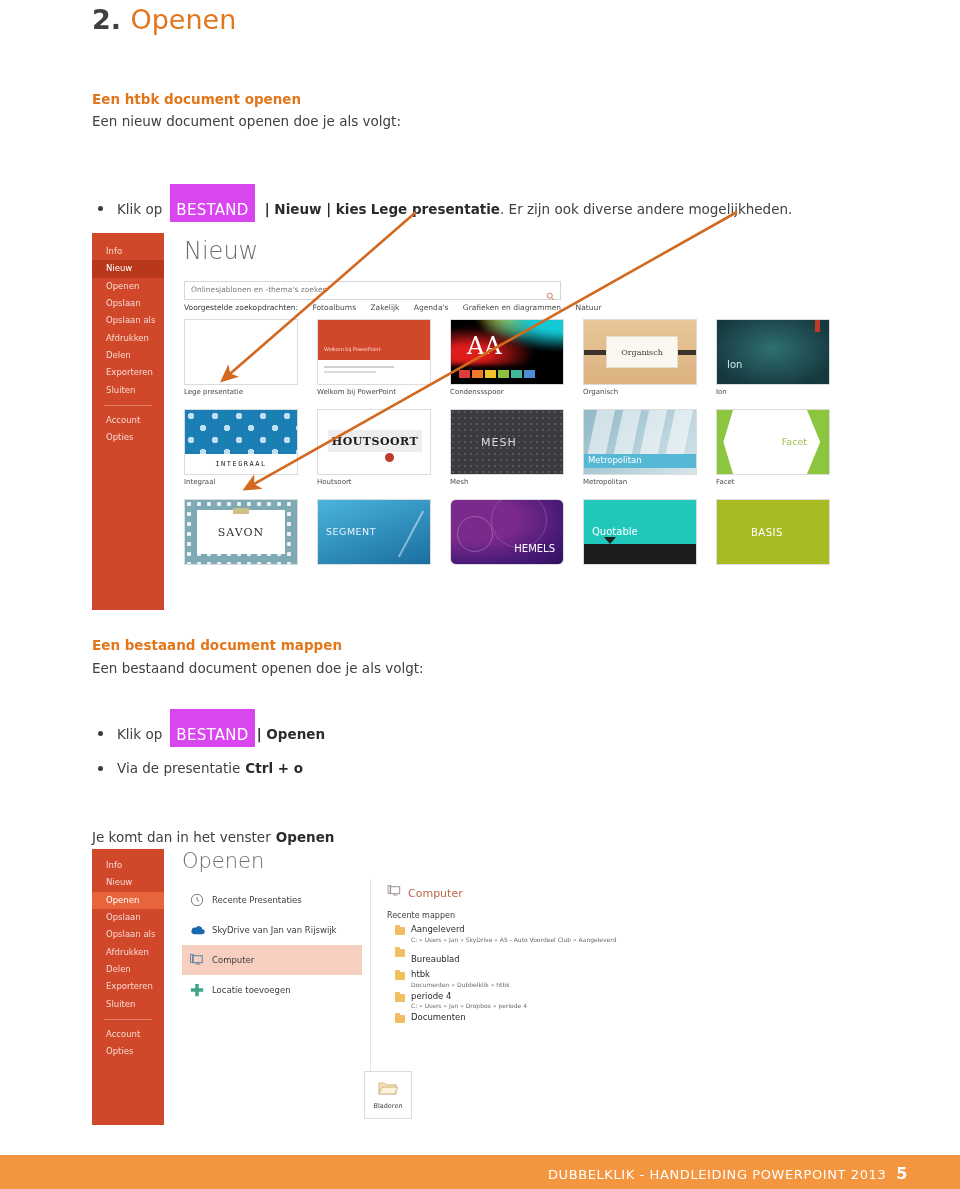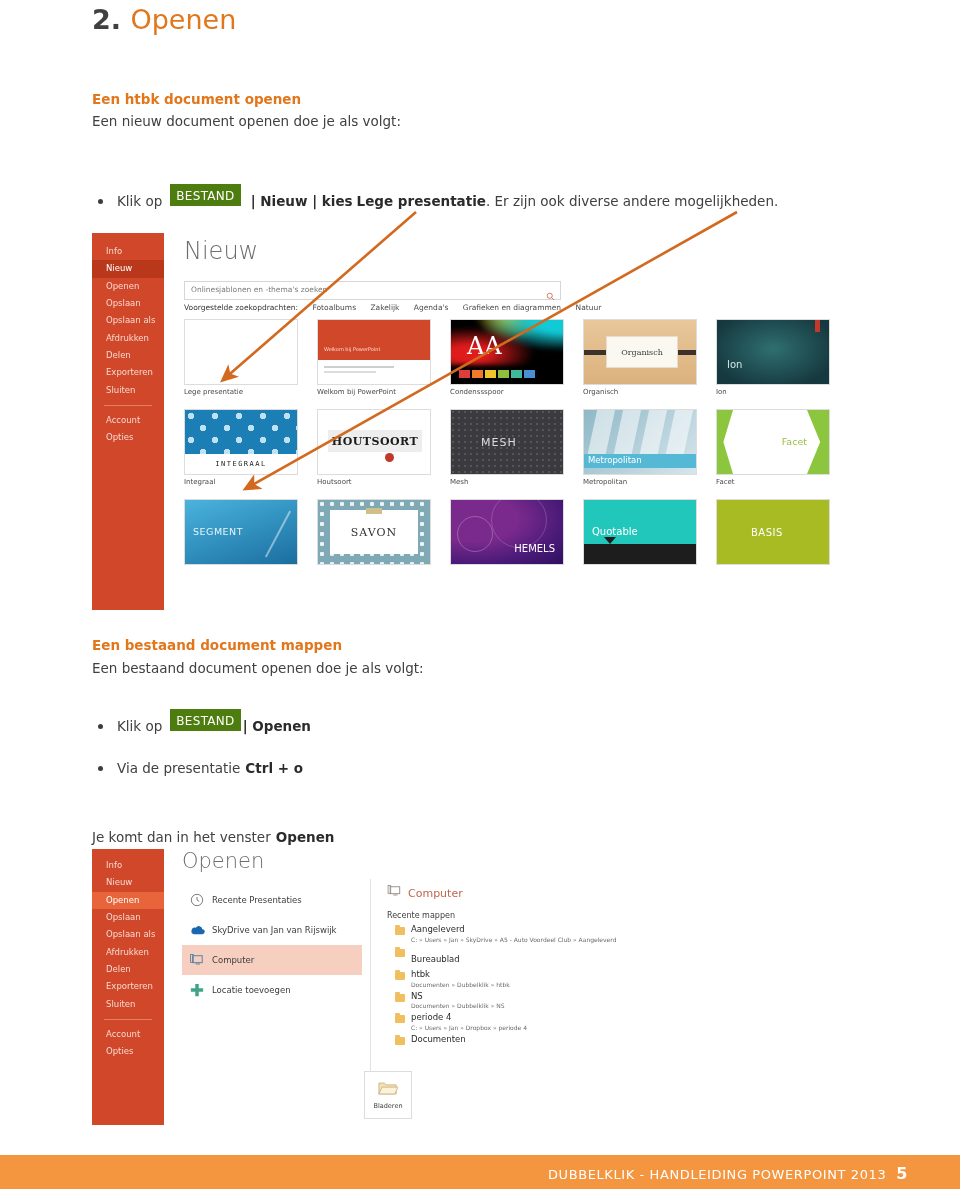--- a/index.html
+++ b/index.html
@@ -22,22 +22,22 @@
   .sec1-h{position:absolute;left:92px;top:91px;}
   .sec1-p{position:absolute;left:92px;top:113px;}
 
   .bullet-row{position:absolute;display:flex;align-items:center;}
   .dot{width:5px;height:5px;border-radius:50%;background:#3c3c3c;display:inline-block;margin-right:14px;flex:0 0 auto;}
   .bullet-1{left:98px;top:190px;}
   .bullet-2{left:98px;top:715px;}
   .bullet-3{left:98px;top:760px;}
 
   .badge{
-    display:inline-block;background:#4d7c0f;color:#fff;font-size:12px;
-    padding:6px 6px 3px 6px;line-height:1.1;letter-spacing:.3px;
+    display:inline-block;background:#d946ef;color:#fff;font-size:15px;
+    padding:18px 6px 3px 6px;line-height:1.1;letter-spacing:.3px;
     position:relative;top:-6px;
   }
   .bullet-1 .badge{margin:0 6px 0 8px;}
   .bullet-2 .badge{margin:0 2px 0 8px;}
 
   .sec2-h{position:absolute;left:92px;top:637px;}
   .sec2-p{position:absolute;left:92px;top:660px;}
   .sec2-lead{position:absolute;left:92px;top:827px;}
 
   
@@ -118,21 +118,21 @@
   .th-facet .gl{position:absolute;left:0;top:0;bottom:0;width:16px;background:#8cc63e;clip-path:polygon(0 0,100% 0,40% 50%,100% 100%,0 100%);}
   .th-facet .gr{position:absolute;right:0;top:0;bottom:0;width:22px;background:#8cc63e;clip-path:polygon(100% 0,0 0,60% 50%,0 100%,100% 100%);}
   .th-facet span{position:absolute;right:22px;top:26px;font-size:9.5px;color:#9bbf4a;}
   .th-seg{background:linear-gradient(160deg,#4ab4dd,#1a6ea0);}
   .th-seg span{position:absolute;left:8px;top:26px;font-size:9.5px;color:#e6f4fb;letter-spacing:.5px;}
   .th-seg .sl{position:absolute;right:18px;top:8px;width:2px;height:52px;background:rgba(255,255,255,.45);transform:rotate(28deg);}
   .th-sav{background:#7fa9b5;background-image:radial-gradient(circle at 4px 4px,#eaf2f4 0 2px,transparent 2.5px);background-size:10px 10px;}
   .th-sav .c{position:absolute;left:12px;top:10px;right:12px;bottom:10px;background:#fff;display:flex;align-items:center;justify-content:center;}
   .th-sav .c span{font-size:11px;color:#333;letter-spacing:1px;font-family:"DejaVu Serif","Liberation Serif",serif;}
   .th-sav .clip{position:absolute;left:50%;top:8px;margin-left:-8px;width:16px;height:6px;background:#cfc08a;}
-  .th-hem{background:radial-gradient(ellipse at 20% 30%, #7a2a8c 0 35%, #4a1a78 70%, #2e1060 100%);}
+  .th-hem{background:radial-gradient(ellipse at 20% 30%, #7a2a8c 0 35%, #4a1a78 70%, #2e1060 100%);border-radius:6px;}
   .th-hem .r1{position:absolute;left:6px;top:16px;width:34px;height:34px;border:1px solid rgba(255,255,255,.25);border-radius:50%;}
   .th-hem .r2{position:absolute;left:40px;top:-8px;width:54px;height:54px;border:1px solid rgba(255,255,255,.18);border-radius:50%;}
   .th-hem span{position:absolute;right:8px;bottom:10px;font-size:10px;color:#fff;}
   .th-quo{background:#21c7bb;}
   .th-quo .blk{position:absolute;left:0;right:0;bottom:0;height:20px;background:#1d1d1d;}
   .th-quo .tri{position:absolute;left:20px;bottom:20px;width:0;height:0;border-left:6px solid transparent;border-right:6px solid transparent;border-top:7px solid #1d1d1d;}
   .th-quo span{position:absolute;left:8px;top:26px;font-size:10px;color:#fff;}
   .th-basis{background:#a8bb22;}
   .th-basis span{position:absolute;left:34px;top:27px;font-size:10px;color:#fff;letter-spacing:.5px;}
 
@@ -316,32 +316,32 @@
             <div class="gl"></div>
             <div class="gr"></div>
             <span>Facet</span>
           </div>
           <div class="tlabel">Facet</div>
         </div>
       </div>
 
       <div class="trow">
         <div class="tcell">
-          <div class="tthumb th-seg">
-            <span>SEGMENT</span>
-            <div class="sl"></div>
-          </div>
-          <div class="tlabel none"></div>
-        </div>
-        <div class="tcell">
           <div class="tthumb th-sav">
             <div class="c">
                 <span>SAVON</span>
               </div>
             <div class="clip"></div>
+          </div>
+          <div class="tlabel none"></div>
+        </div>
+        <div class="tcell">
+          <div class="tthumb th-seg">
+            <span>SEGMENT</span>
+            <div class="sl"></div>
           </div>
           <div class="tlabel none"></div>
         </div>
         <div class="tcell">
           <div class="tthumb th-hem">
             <div class="r1"></div>
             <div class="r2"></div>
             <span>HEMELS</span>
           </div>
           <div class="tlabel none"></div>
@@ -473,27 +473,20 @@
       <div class="frow">
         <span class="folder"></span>
         <span>
           <div class="fname">htbk</div>
           <div class="fpath">Documenten » Dubbelklik » htbk</div>
         </span>
       </div>
       <div class="frow">
         <span class="folder"></span>
         <span>
-          <div class="fname">NS</div>
-          <div class="fpath">Documenten » Dubbelklik » NS</div>
-        </span>
-      </div>
-      <div class="frow">
-        <span class="folder"></span>
-        <span>
           <div class="fname">periode 4</div>
           <div class="fpath">C: » Users » Jan » Dropbox » periode 4</div>
         </span>
       </div>
       <div class="frow">
         <span class="folder"></span>
         <span>
           <div class="fname">Documenten</div>
         </span>
       </div>

